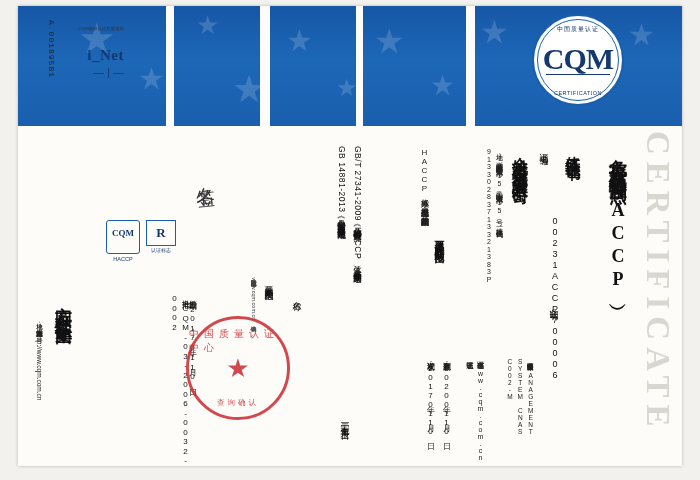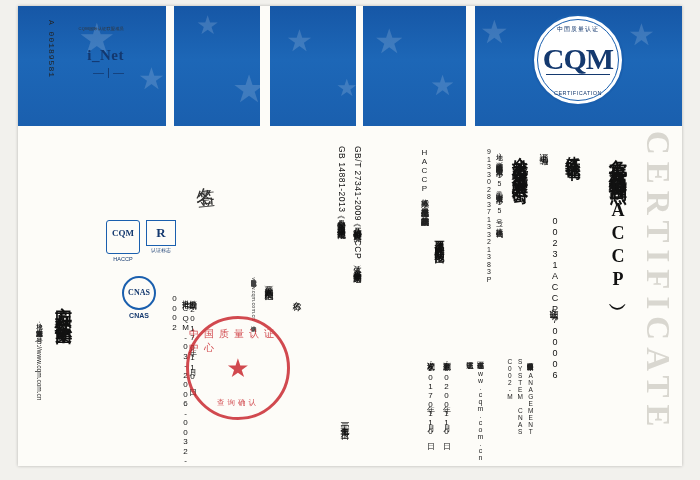--- a/index.html
+++ b/index.html
@@ -629,24 +629,20 @@
       <div class="logo-haccp">
         <div class="inner">CQM</div>
       </div>
       <div class="logo-haccp-label">HACCP</div>
 
       <div class="logo-r">
         <div class="rbox">R</div>
         <div class="rcap">认证标志</div>
       </div>
 
-      <div class="logo-cnas">
-        <div class="circle">CNAS</div>
-        <div class="cn-label">CNAS</div>
-      </div>
 
       <div class="seal">
         <div class="seal-top">中国质量认证中心</div>
         <div class="seal-star">★</div>
         <div class="seal-bottom">查询确认</div>
       </div>
 
       <div class="org-name">方圆标志认证集团</div>
       <div class="org-contact">地址：北京市海淀区增光路33号  http://www.cqm.com.cn</div>
 

